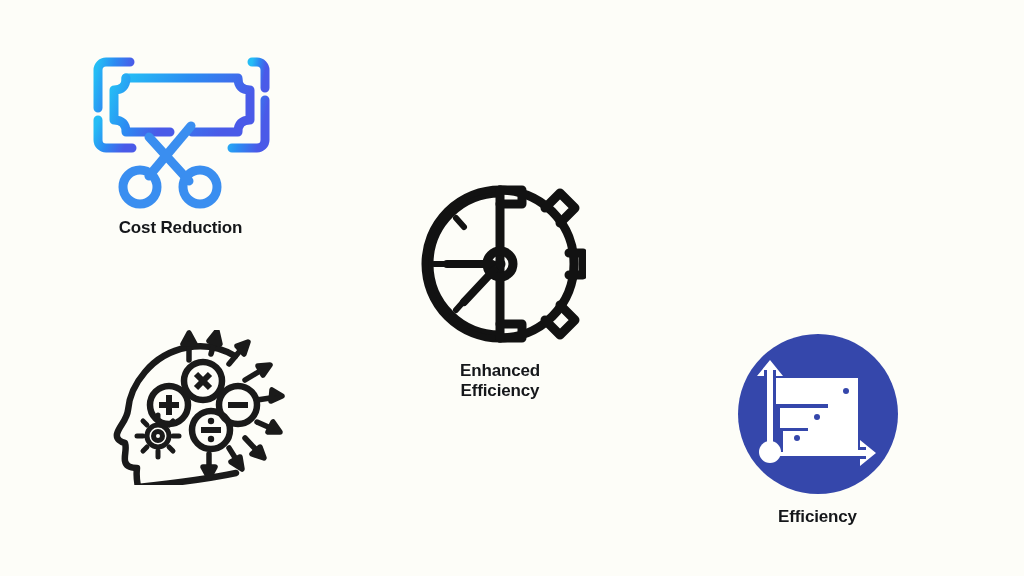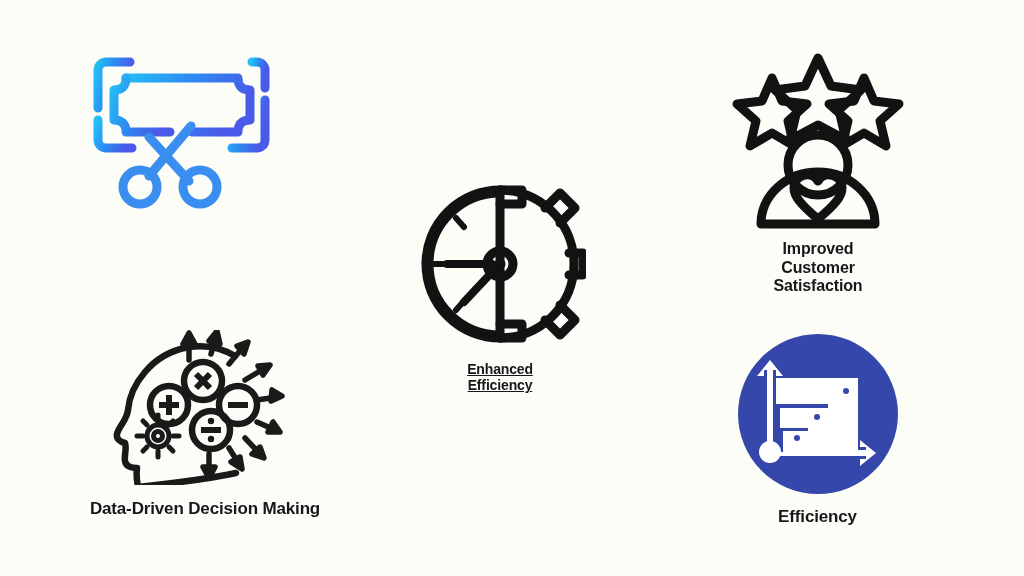--- a/index.html
+++ b/index.html
@@ -36,21 +36,21 @@
     line-height: 1.17;
     white-space: pre-line;
     letter-spacing: -0.15px;
   }
 
   
   #item-cost-reduction   { left: 78px;  top: 42px;  width: 205px; }
   #item-cost-reduction .benefit-label { font-size: 17px; margin-top: 4px; }
 
   #item-efficiency       { left: 405px; top: 178px; width: 190px; }
-  #item-efficiency .benefit-label { font-size: 14px; margin-top: 7px; text-decoration: underline; }
+  #item-efficiency .benefit-label { font-size: 17px; margin-top: 7px; }
 
   #item-satisfaction     { left: 728px; top: 52px;  width: 180px; }
   #item-satisfaction .benefit-label { font-size: 16px; margin-top: 6px; }
 
   #item-decision-making  { left: 75px;  top: 330px; width: 260px; }
   #item-decision-making .benefit-label { font-size: 17px; margin-top: 10px; }
 
   #item-scalability      { left: 735px; top: 334px; width: 165px; }
   #item-scalability .benefit-label { font-size: 17px; margin-top: 9px; }
 </style>
@@ -83,20 +83,21 @@
         </g>
 
         <g stroke="#3a8ef0" stroke-width="9" stroke-linecap="round" stroke-linejoin="round" fill="none">
           <line x1="99" y1="84" x2="57" y2="134"></line>
           <line x1="57" y1="95" x2="97" y2="139"></line>
           <circle cx="48" cy="145" r="17"></circle>
           <circle cx="108" cy="145" r="17"></circle>
         </g>
       </svg>
     </span>
+    <span class="benefit-label">Cost Reduction</span>
   </div>
 
   <div class="benefit" id="item-efficiency">
     <span class="benefit-icon">
       <svg width="172" height="172" viewBox="0 0 172 172" fill="none" aria-hidden="true">
         <g stroke="#121212" fill="none" stroke-linecap="round" stroke-linejoin="round">
 
           <circle cx="86" cy="86" r="74" stroke-width="9"></circle>
           <path d="M86 17 A69 69 0 0 0 86 155" stroke-width="5"></path>
 
@@ -119,43 +120,20 @@
           <line x1="20" y1="86" x2="31" y2="86" stroke-width="6"></line>
           <line x1="42" y1="40" x2="50" y2="49" stroke-width="6"></line>
           <line x1="42" y1="132" x2="50" y2="123" stroke-width="6"></line>
         </g>
       </svg>
     </span>
     <span class="benefit-label">Enhanced
 Efficiency</span>
   </div>
 
-  <div class="benefit" id="item-satisfaction">
-    <span class="benefit-icon">
-      <svg width="180" height="178" viewBox="0 0 180 178" fill="none" aria-hidden="true">
-        <g stroke="#121212" stroke-width="9" stroke-linejoin="round" fill="none">
-
-          <path d="M44 26 L54 49 L79 52 L60 69 L66 94 L44 81 L22 94 L28 69 L9 52 L34 49 Z"></path>
-
-          <path d="M90 6 L103 34 L133 38 L111 58 L118 88 L90 73 L62 88 L69 58 L47 38 L77 34 Z"></path>
-
-          <path d="M136 26 L146 49 L171 52 L152 69 L158 94 L136 81 L114 94 L120 69 L101 52 L126 49 Z"></path>
-
-          <circle cx="90" cy="113" r="30"></circle>
-
-          <path d="M33 172 a57 52 0 0 1 114 0 Z" stroke-linecap="round"></path>
-        </g>
-
-        <path d="M90 167 C72 152 66 144 66 136 a13 13 0 0 1 24 -7 a13 13 0 0 1 24 7 c0 8 -6 16 -24 31 Z" fill="none" stroke="#121212" stroke-width="9" stroke-linejoin="round"></path>
-      </svg>
-    </span>
-    <span class="benefit-label">Improved
-Customer
-Satisfaction</span>
-  </div>
 
   <div class="benefit" id="item-decision-making">
     <span class="benefit-icon">
       <svg width="200" height="155" viewBox="0 0 200 155" fill="none" aria-hidden="true">
         <g stroke="#1a1a1a" fill="none" stroke-linecap="round" stroke-linejoin="round">
 
           <path d="M130 26 C100 8 62 16 40 42 C28 56 24 68 23 80 C22 90 14 96 12 104 c-1 5 4 8 8 9 c2 6 -1 12 0 18 c1 6 7 7 12 7 c-1 8 0 14 1 19 c28 -3 70 -8 98 -14" stroke-width="6.5"></path>
 
           <g stroke-width="5">
             <circle cx="53" cy="106" r="11"></circle>
@@ -202,21 +180,20 @@
             <path d="M140 108 L155 124" fill="none"></path>
               <path d="M159 128 l-4 -11 l-8 7 z"></path>
             <path d="M124 118 L134 134" fill="none"></path>
               <path d="M137 139 l-2 -12 l-9 5 z"></path>
             <path d="M104 124 L104 142" fill="none"></path>
               <path d="M104 148 l6 -11 h-12 z"></path>
           </g>
         </g>
       </svg>
     </span>
-    <span class="benefit-label">Data-Driven Decision Making</span>
   </div>
 
   <div class="benefit" id="item-scalability">
     <span class="benefit-icon">
       <svg width="160" height="160" viewBox="0 0 160 160" aria-hidden="true">
         <circle cx="80" cy="80" r="80" fill="#3547ab"></circle>
         <g fill="#ffffff" stroke="none">
 
           <path d="M32 122 h96 v-6 h-96 z"></path>
           <path d="M122 106 l16 13 l-16 13 v-7 h6 v-12 h-6 z"></path>

